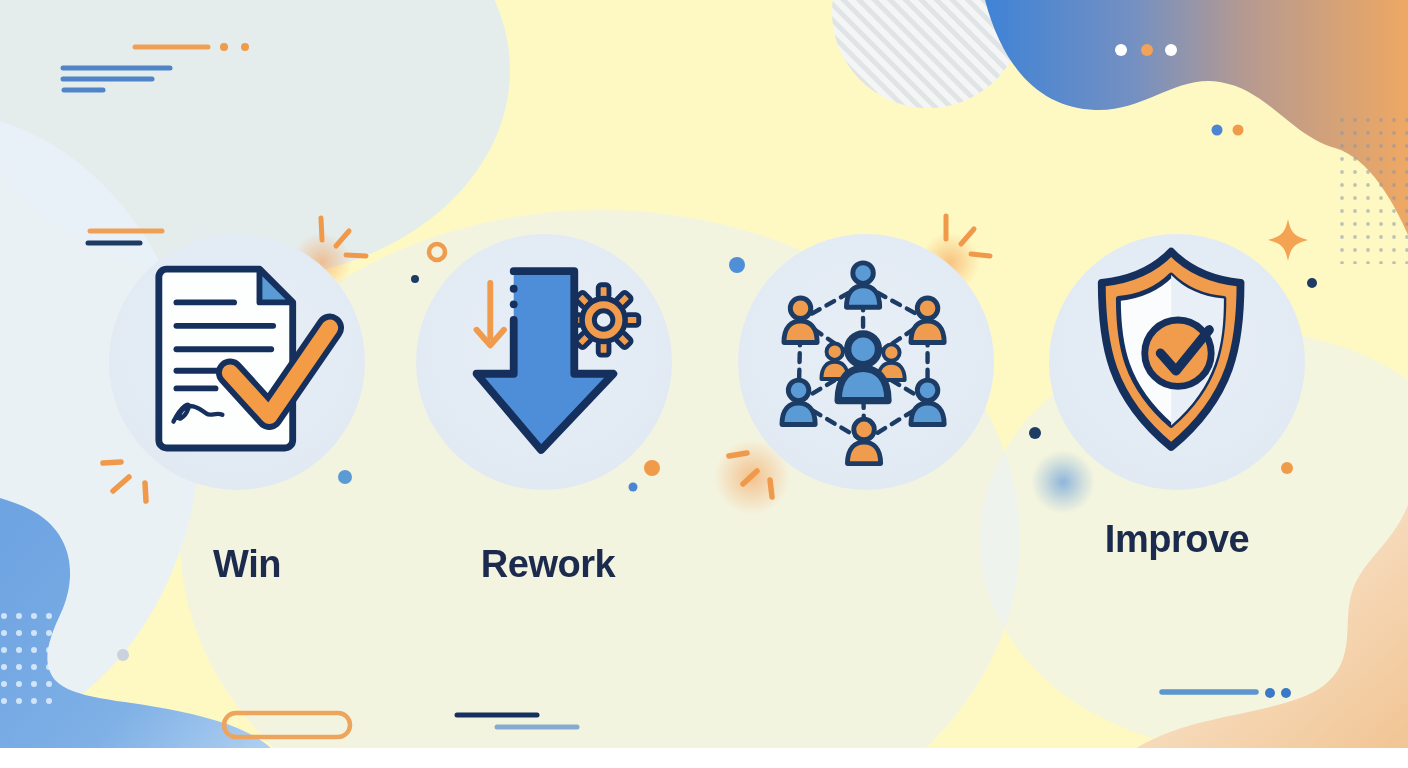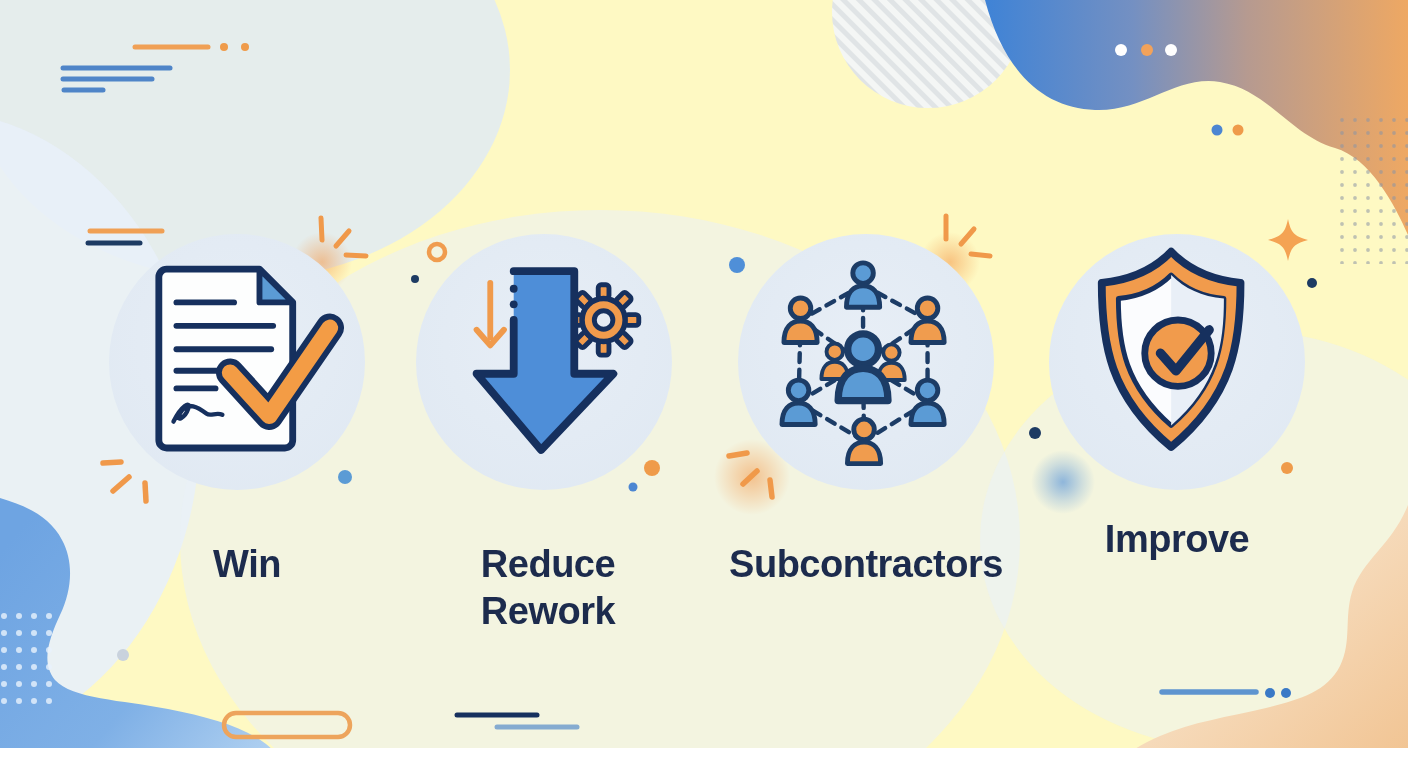--- a/index.html
+++ b/index.html
@@ -205,21 +205,20 @@
         </g>
         <g>
           <path d="M100,38 H162 V143 H202 L128,221 L62,143 H100 Z" fill="#4e8ed8"></path>
           <path d="M100,88 L100,143 L62,143 L128,221 L202,143 L162,143 L162,38 L100,38" fill="none" stroke="#16305e" stroke-width="8" stroke-linecap="round" stroke-linejoin="round"></path>
           <circle cx="100" cy="56" r="4" fill="#16305e"></circle>
           <circle cx="100" cy="72" r="4" fill="#16305e"></circle>
         </g>
       </svg>
     </div>
     <div class="label" style="left:358px;top:541px;">
-      <span>Reduce</span>
       <span>Rework</span>
     </div>
   </div>
 
   <div class="feature">
     <div class="circle" style="left:738px;top:234px;">
       <svg viewBox="0 0 262 262" width="256" height="256">
         <defs>
           <g id="person" stroke="#1c3c66" stroke-width="5" stroke-linejoin="round" fill="currentColor">
             <circle cx="0" cy="-12" r="10.5"></circle>
@@ -245,21 +244,20 @@
         <use href="#person" transform="translate(128,136) scale(1.5)" color="#5b9bd5"></use>
         <use href="#person" transform="translate(128,52)" color="#5b9bd5"></use>
         <use href="#person" transform="translate(64,88)" color="#f09c4e"></use>
         <use href="#person" transform="translate(194,88)" color="#f09c4e"></use>
         <use href="#person" transform="translate(62,172)" color="#5b9bd5"></use>
         <use href="#person" transform="translate(194,172)" color="#5b9bd5"></use>
         <use href="#person" transform="translate(129,212)" color="#f09c4e"></use>
       </svg>
     </div>
     <div class="label" style="left:676px;top:541px;">
-      <span>Subcontractors</span>
     </div>
   </div>
 
   <div class="feature">
     <div class="circle" style="left:1049px;top:234px;">
       <svg viewBox="0 0 262 262" width="256" height="256">
         <path d="M125,18 C143,37 166,47 196,50 C196,112 188,166 125,218 C62,166 54,112 54,50 C84,47 107,37 125,18 Z" fill="#f19b4c" stroke="#16305e" stroke-width="8" stroke-linejoin="round"></path>
         <path d="M125,42 C139,56 156,64 179,66 C179,114 172,155 125,196 C78,155 71,114 71,66 C94,64 111,56 125,42 Z" fill="#fbfcfe" stroke="#16305e" stroke-width="5" stroke-linejoin="round"></path>
         <path d="M125,42 C139,56 156,64 179,66 C179,114 172,155 125,196 Z" fill="#e9eff7"></path>
         <circle cx="132" cy="122" r="34" fill="#f19b4c" stroke="#16305e" stroke-width="7"></circle>

